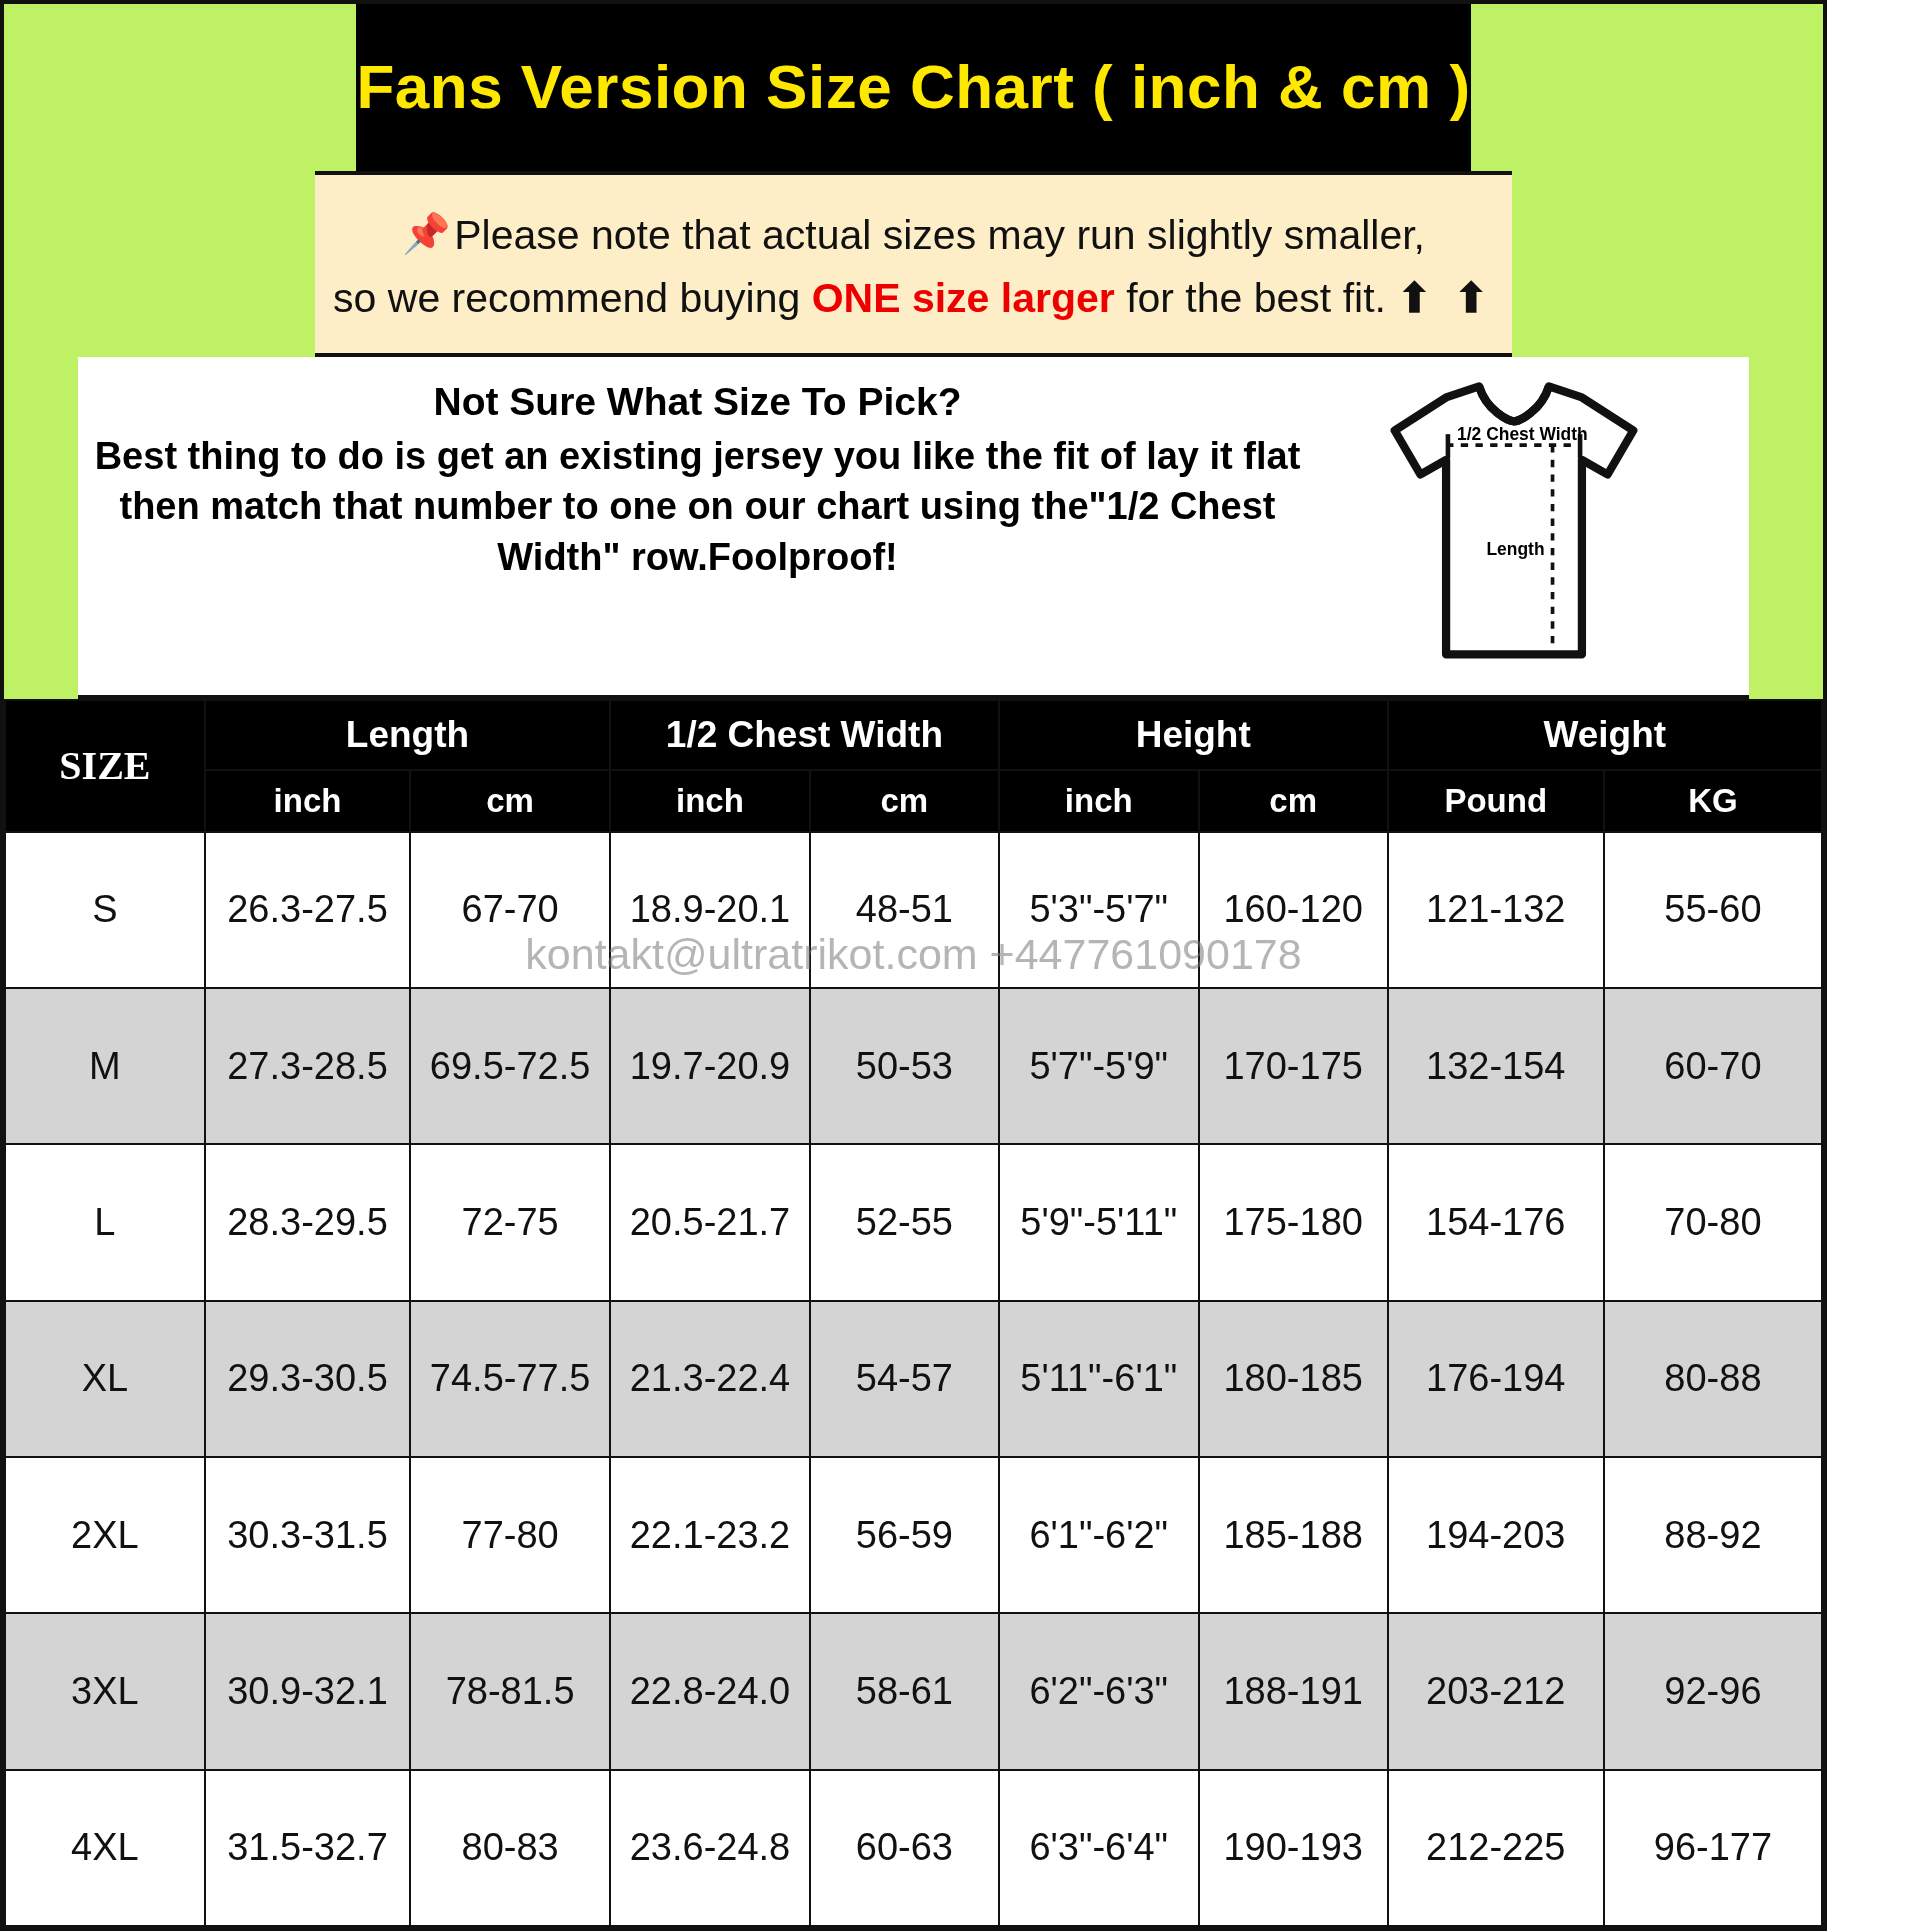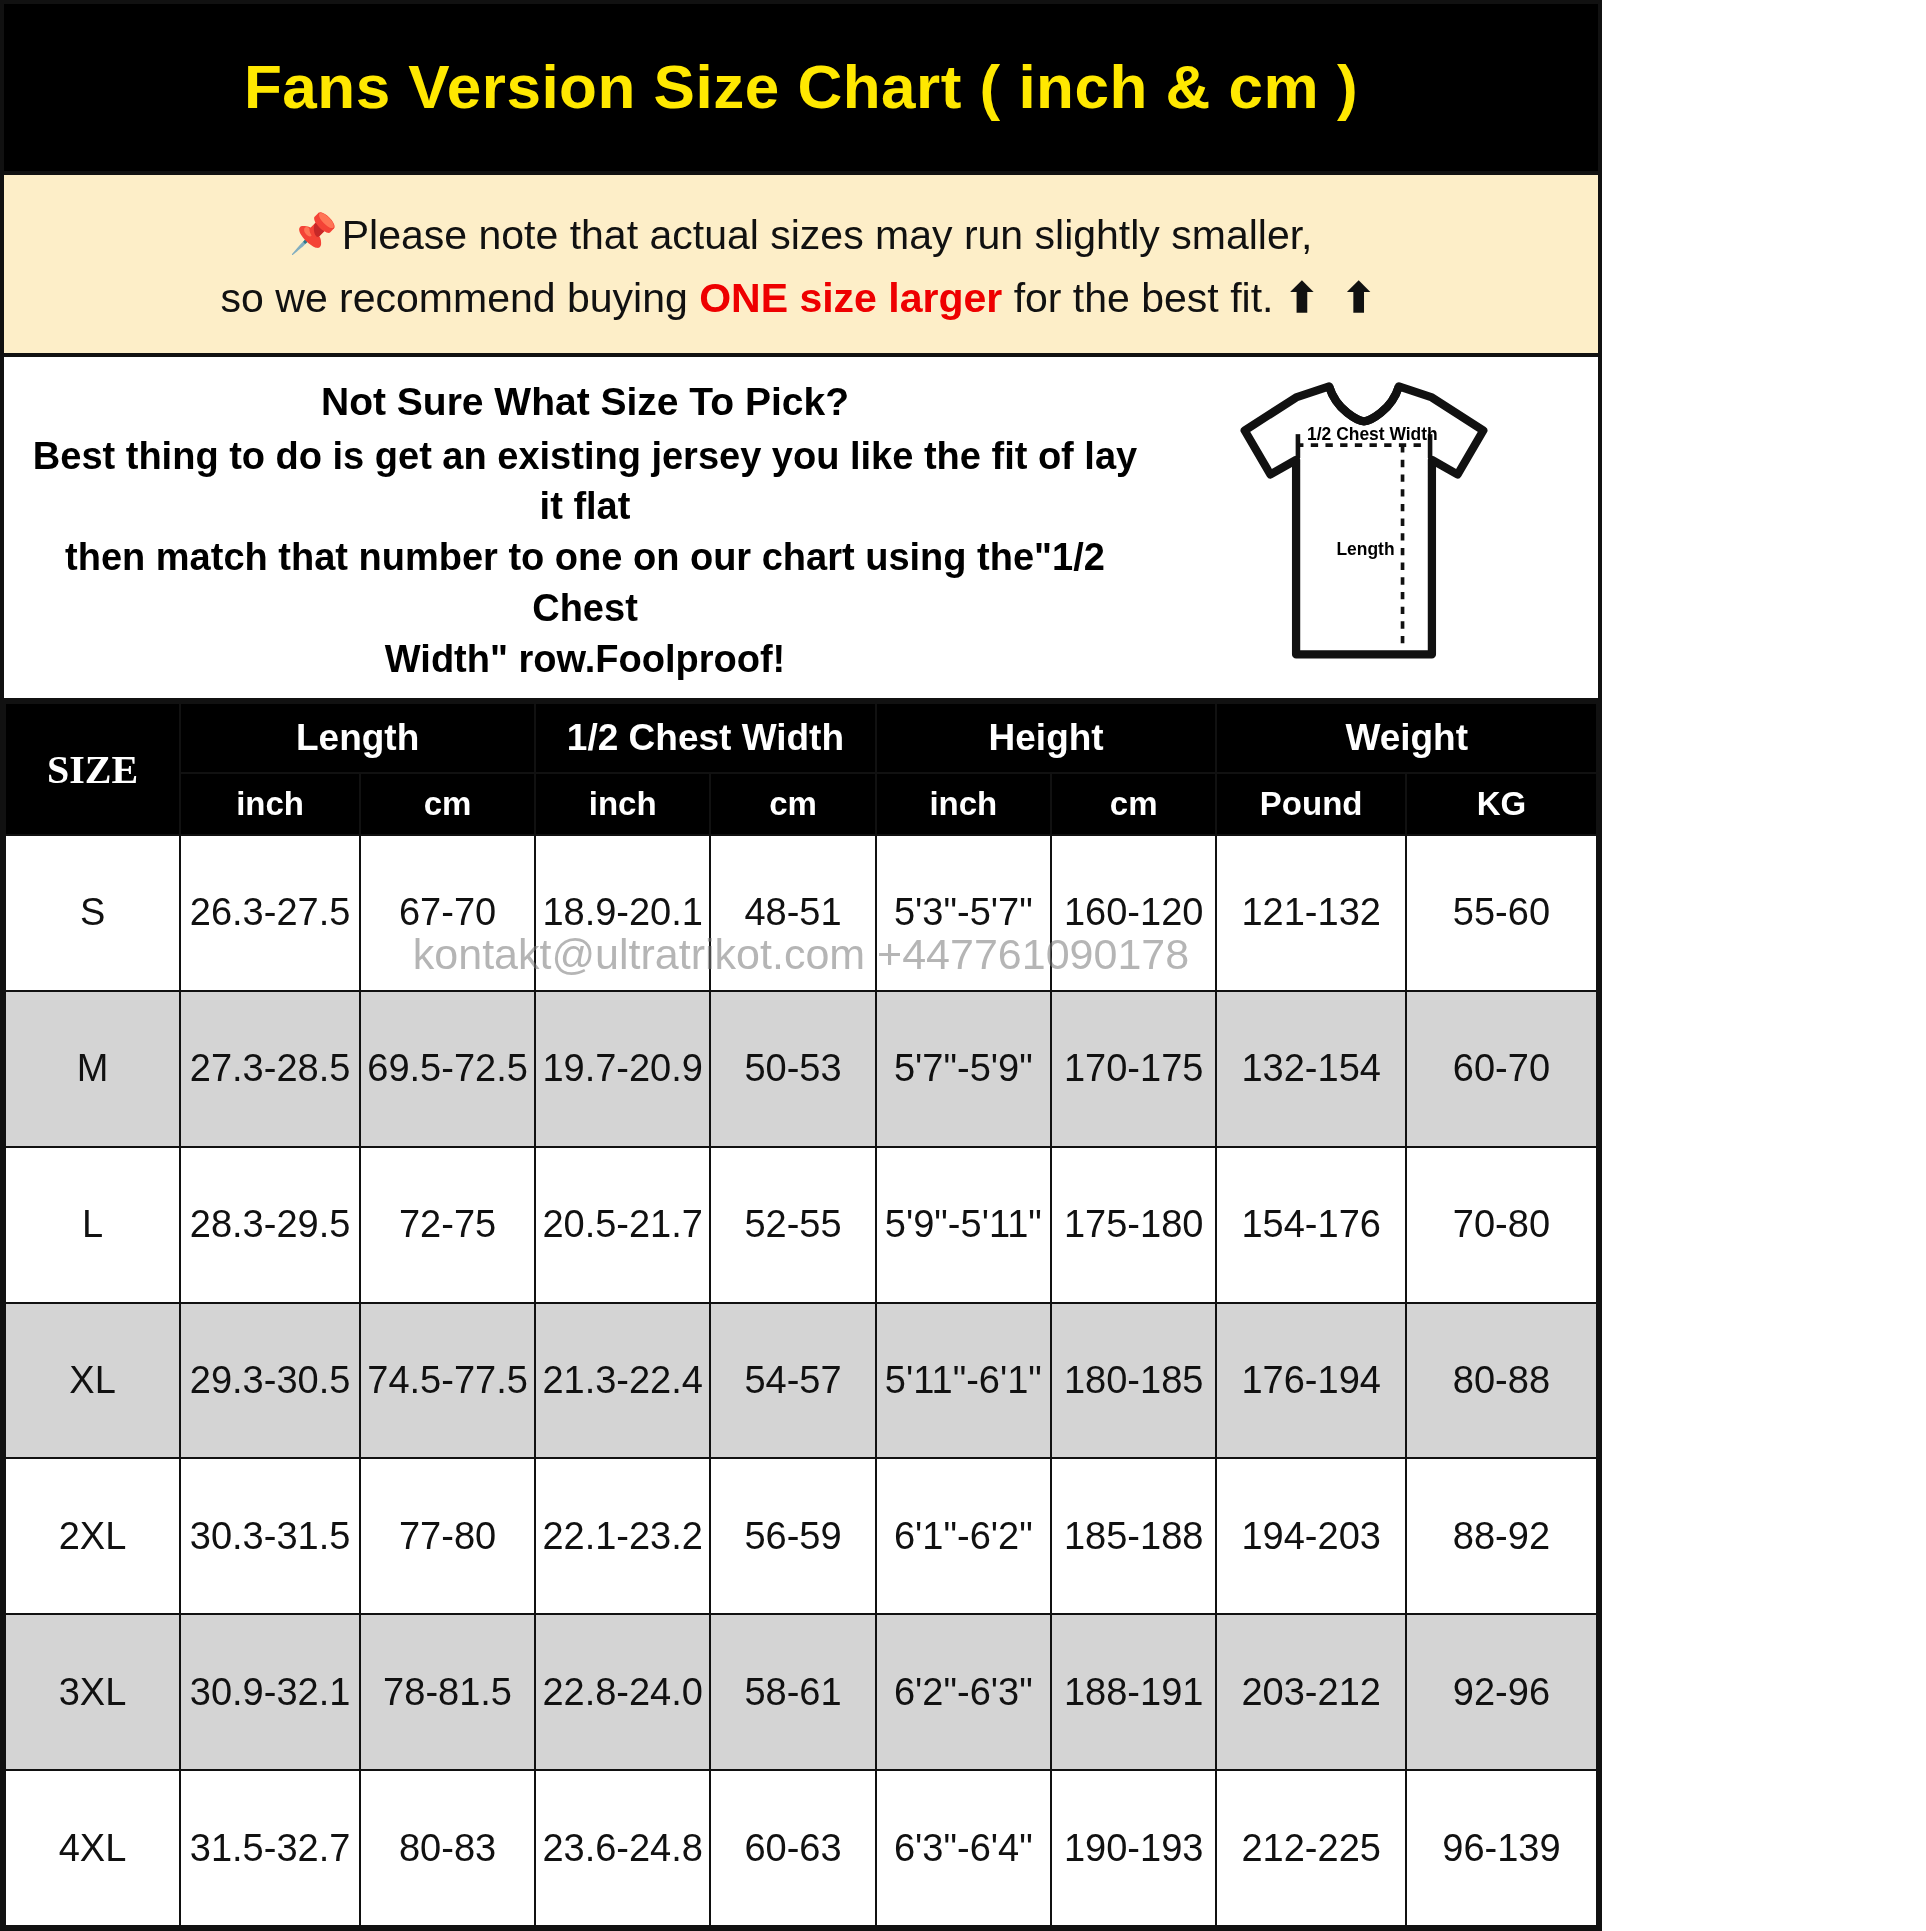--- a/index.html
+++ b/index.html
@@ -8,28 +8,29 @@
     background: #ffffff;
   }
   body {
     width: 1927px;
     height: 1931px;
     font-family: "Liberation Sans", sans-serif;
     color: #000000;
     overflow: hidden;
   }
   .sheet {
-    width: 1602px;
+    width: 1827px;
     height: 1931px;
     position: relative;
     display: flex;
     flex-direction: column;
     box-sizing: border-box;
     border: 4.6px solid #111111;
-    background: #fde047;
+    background: #bef264;
+    align-items: center;
   }
 
   
   .header-bar {
     background: #000000;
     height: 167px;
     display: flex;
     align-items: center;
     justify-content: center;
     flex: 0 0 auto;
@@ -326,21 +327,21 @@
         </tr>
         <tr>
           <td class="size-col">4XL</td>
           <td>31.5-32.7</td>
           <td>80-83</td>
           <td>23.6-24.8</td>
           <td>60-63</td>
           <td>6'3"-6'4"</td>
           <td>190-193</td>
           <td>212-225</td>
-          <td>96-139</td>
+          <td>96-177</td>
         </tr>
       </tbody>
     </table>
   </div>
 
   <div class="watermark">kontakt@ultratrikot.com  +447761090178</div>
 </div>
 
 
 </body></html>

